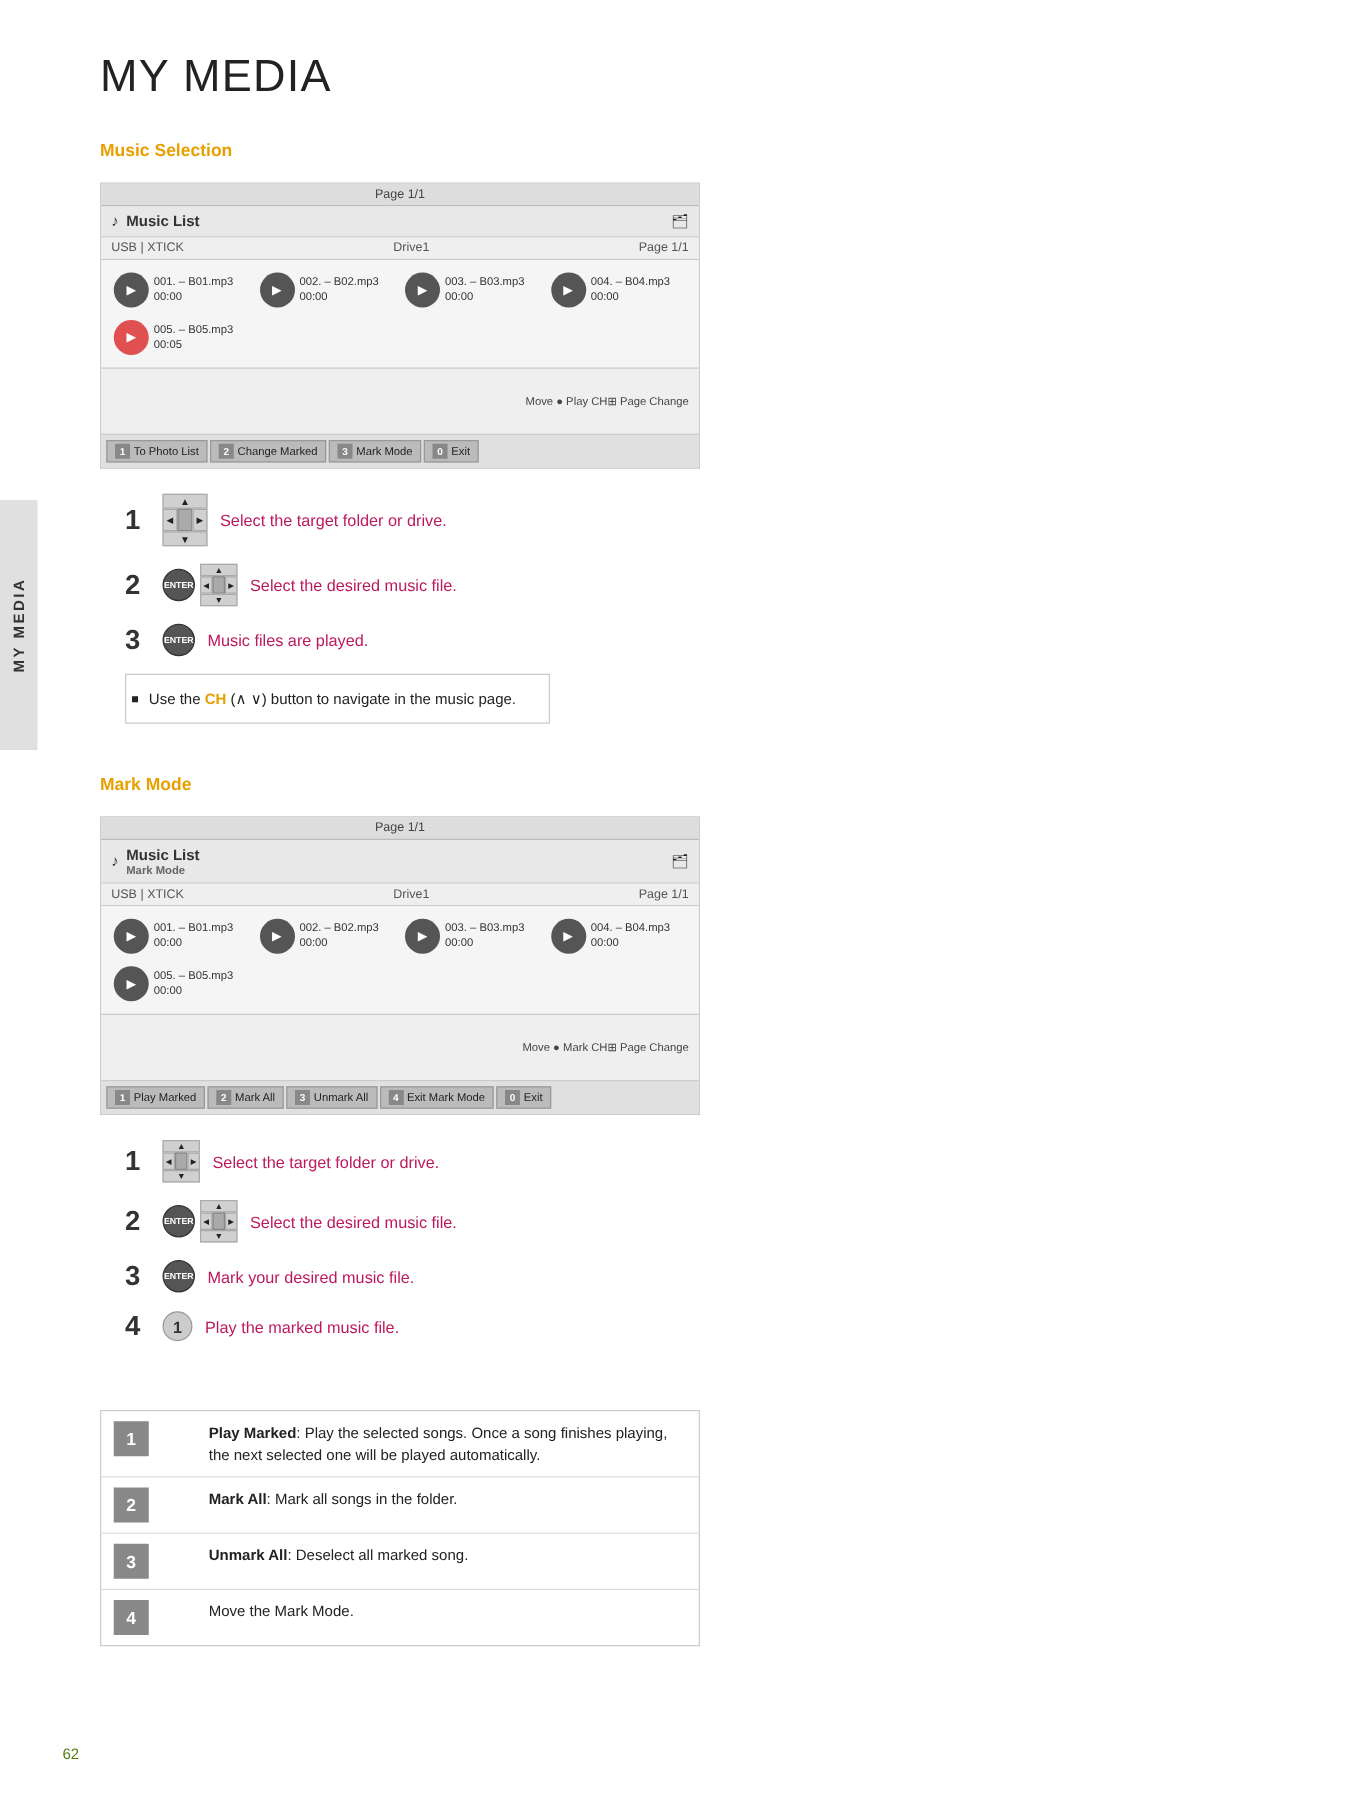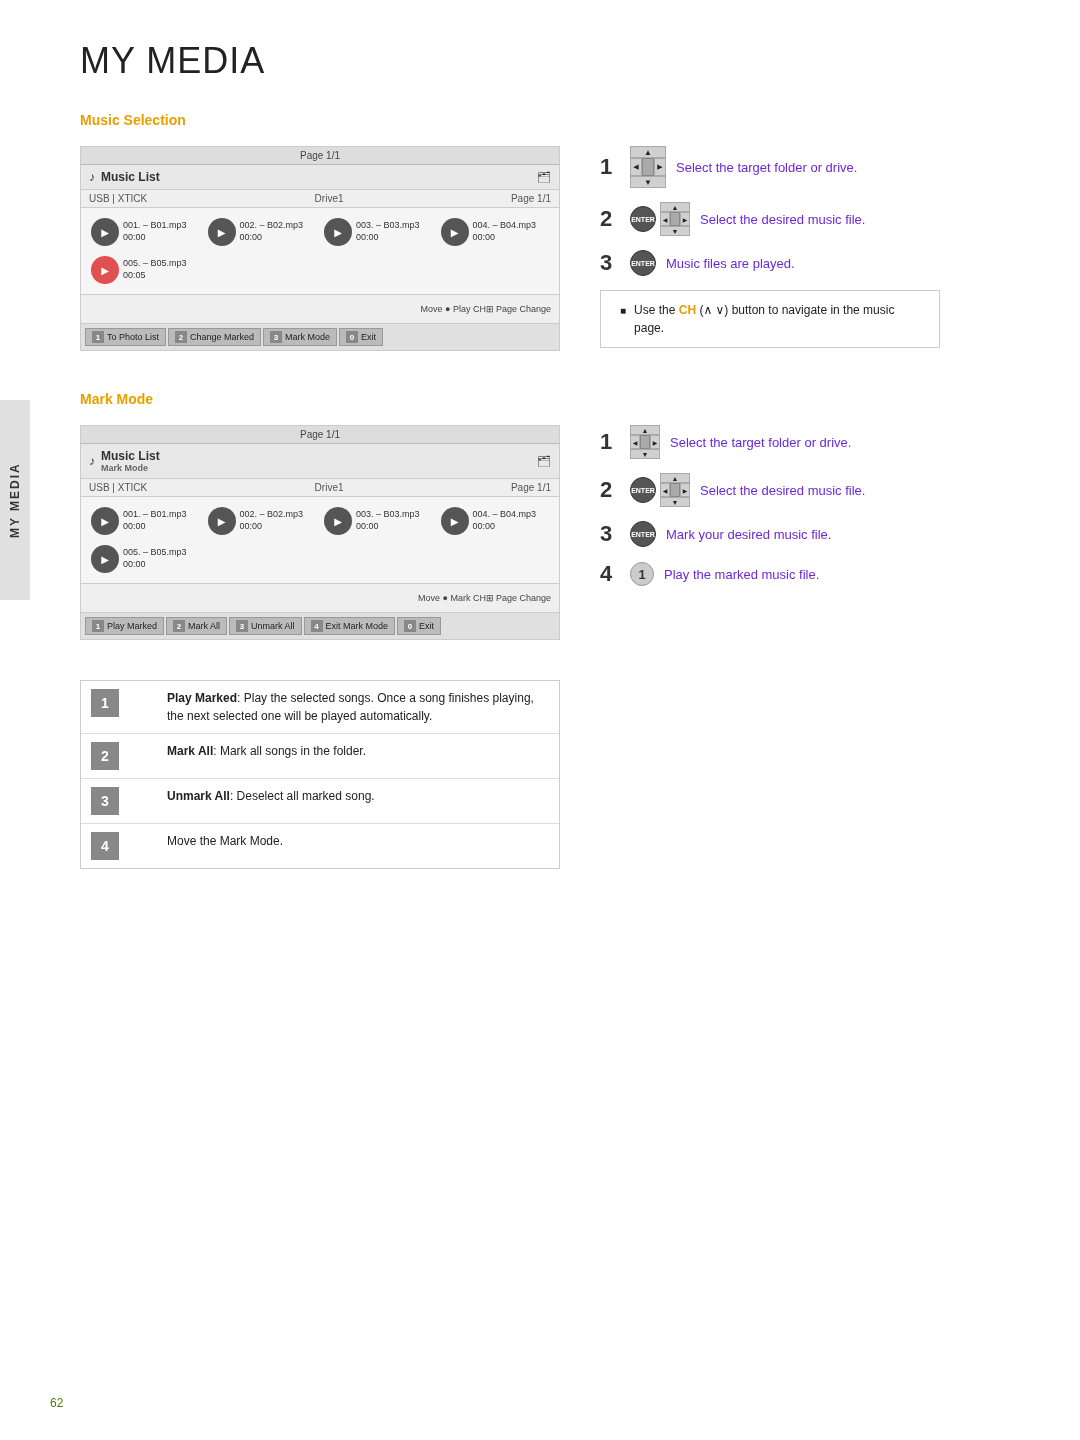--- a/index.html
+++ b/index.html
@@ -132,21 +132,21 @@
     }
 
     .music-info {
       font-size: 9px;
       color: #333;
       line-height: 1.3;
     }
 
     .panel-controls {
       border-top: 1px solid #ccc;
-      padding: 9px 8px;
+      padding: 21px 8px;
       text-align: right;
       font-size: 9px;
       color: #444;
       background: #efefef;
     }
 
     .panel-footer {
       display: flex;
       gap: 2px;
       padding: 4px;
@@ -181,20 +181,21 @@
     .instructions-panel {
       margin-left: 20px;
       width: 340px;
     }
 
     .top-row {
       display: flex;
       align-items: flex-start;
       gap: 20px;
       margin-bottom: 20px;
+      flex-direction: column;
     }
 
     .step-row {
       display: flex;
       align-items: center;
       gap: 10px;
       margin-bottom: 14px;
     }
 
     .step-number {
@@ -215,26 +216,26 @@
       align-items: center;
       justify-content: center;
       color: #fff;
       font-size: 7px;
       font-weight: bold;
       text-align: center;
     }
 
     .step-text {
       font-size: 13px;
-      color: #6d28d9;
+      color: #be185d;
     }
 
     .note-box {
       border: 1px solid #ccc;
-      padding: 10px 19px;
+      padding: 10px 4px;
       font-size: 12px;
       color: #222;
       line-height: 1.5;
       margin-top: 10px;
     }
 
     .note-bullet {
       display: flex;
       gap: 8px;
       align-items: flex-start;

